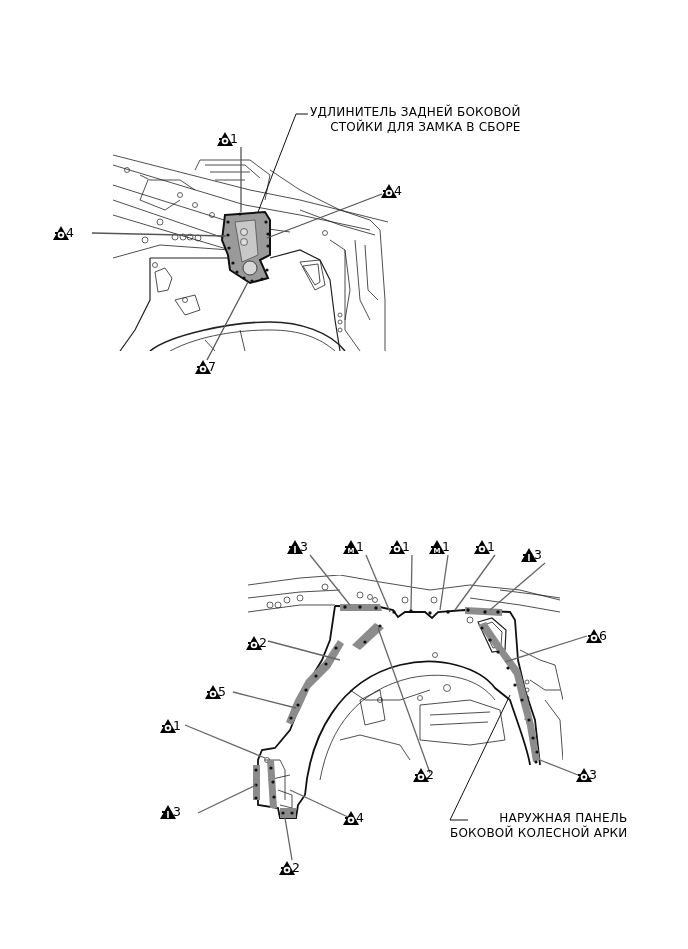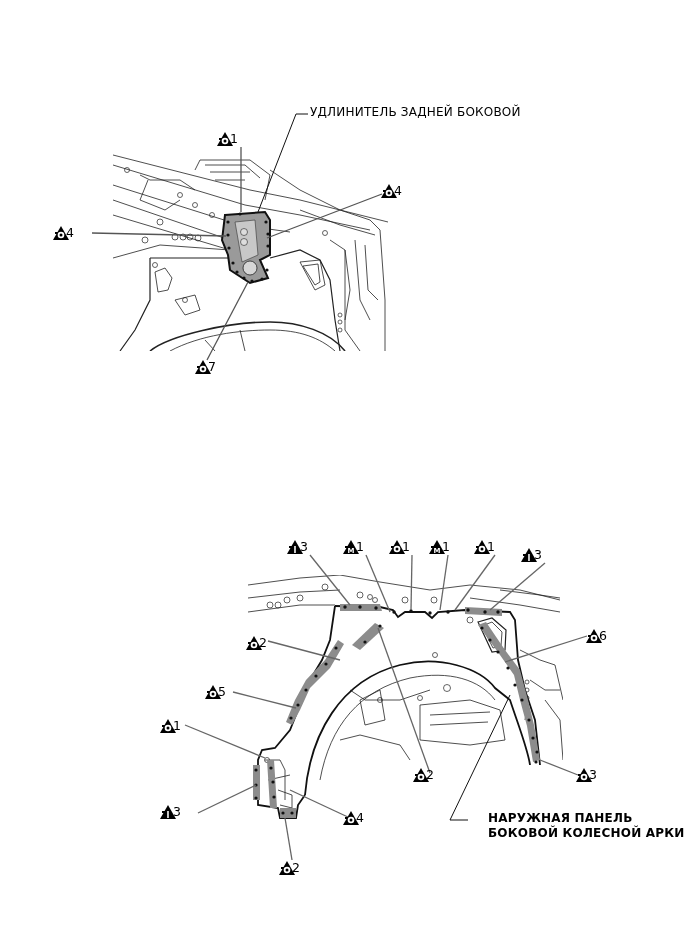--- a/index.html
+++ b/index.html
@@ -1,21 +1,21 @@
 <!DOCTYPE html>
 <html><head>
 <meta charset="utf-8">
 <style>
   html, body { margin: 0; padding: 0; background: #ffffff; }
   body { width: 688px; height: 949px; position: relative; overflow: hidden;
          font-family: "DejaVu Sans", sans-serif; color: #000; }
   svg { position: absolute; left: 0; top: 0; }
   .caption { position: absolute; font-size: 12px; line-height: 15px; letter-spacing: 0.2px;
              font-family: "DejaVu Sans", sans-serif; color: #000; white-space: nowrap; }
-  .caption span { display: block; }
+  .caption span { display: block; text-align: right; }
   .lbl { position: absolute; font-size: 12.5px; line-height: 14px; display: flex; align-items: center;
          font-family: "DejaVu Sans", sans-serif; color: #000; white-space: nowrap; }
   .lbl .sym { width: 16px; height: 14px; display: inline-block; margin-right: 1px; }
   .lbl .dash { display: inline-block; width: 9px; height: 1.5px; background: #000; margin: 0 2px 0 2px; }
 </style>
 </head>
 <body>
 
 <svg width="688" height="949" viewBox="0 0 688 949">
   <defs>
@@ -237,22 +237,23 @@
     <path d="M578 775 L540 760"></path>
     <path d="M198 813 L256 785"></path>
     <path d="M350 818 L290 790"></path>
     <path d="M292 860 L285 818"></path>
   </g>
   <path d="M468 820 L450 820 L510 695" stroke="#111" stroke-width="1" fill="none"></path>
 </svg>
 
 <div class="caption" style="left:310px; top:105px;">
   <span>УДЛИНИТЕЛЬ ЗАДНЕЙ БОКОВОЙ</span>
-</div>
-<div class="caption" style="left:488px; top:811px;font-weight:bold;">
+  <span>СТОЙКИ ДЛЯ ЗАМКА В СБОРЕ</span>
+</div>
+<div class="caption" style="left:450px; top:811px;">
   <span>НАРУЖНАЯ ПАНЕЛЬ</span>
   <span>БОКОВОЙ КОЛЕСНОЙ АРКИ</span>
 </div>
 
 <div class="lbl" style="left:217px; top:132px;">
   <svg class="sym" viewBox="0 0 16 14">
       <path d="M8 0 L16 14 L0 14 Z" fill="#000"></path>
       <circle cx="8" cy="9" r="3.3" fill="#fff"></circle>
       <circle cx="8" cy="9" r="1.5" fill="#000"></circle>
     </svg>

